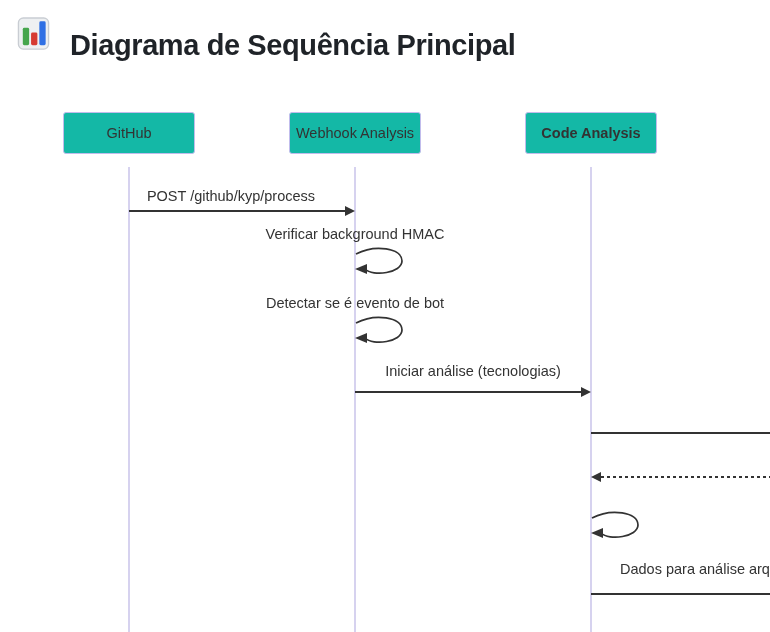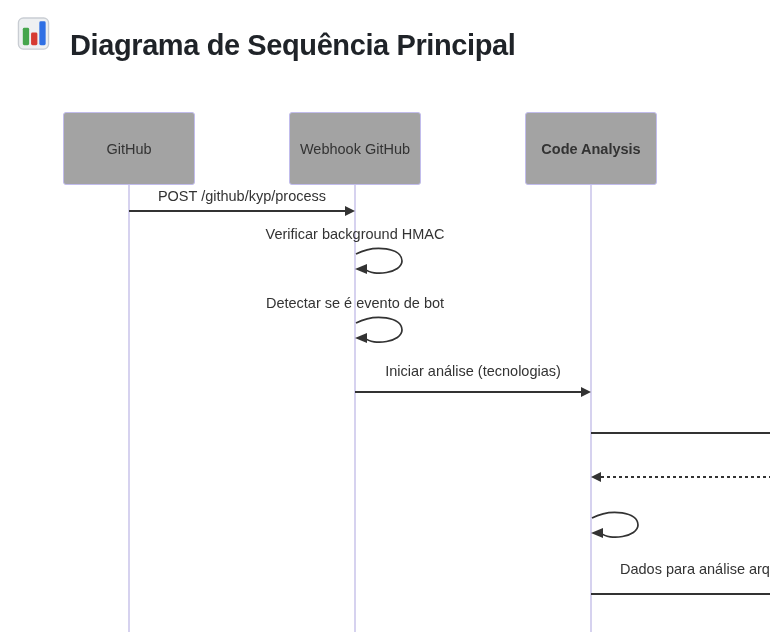--- a/index.html
+++ b/index.html
@@ -15,22 +15,22 @@
     font-size:29px;font-weight:700;color:#1f2328;letter-spacing:-0.4px;
     line-height:40px;white-space:nowrap;
   }
   
   .diagram{position:absolute;left:0;top:0;width:770px;height:632px;}
   .lifeline{
     position:absolute;top:167px;height:465px;width:2px;
     background:#d6d2ef;
   }
   .actor{
-    position:absolute;top:112px;width:132px;height:73px;box-sizing:border-box;
-    background:#a3a3a3;border:1px solid #c1bcec;border-radius:3px;
+    position:absolute;top:112px;width:132px;height:42px;box-sizing:border-box;
+    background:#14b8a6;border:1px solid #c1bcec;border-radius:3px;
     display:flex;align-items:center;justify-content:center;
     font-size:14.5px;color:#333;white-space:nowrap;
   }
   .msg-label{
     position:absolute;font-size:14.5px;line-height:17px;color:#333;
     text-align:center;white-space:nowrap;
   }
   .msg-label.left-align{text-align:left;}
   .msg-line{
     position:absolute;height:0;border-top:2px solid #333;
@@ -69,27 +69,27 @@
   <div class="diagram">
 
     <div class="lifeline" style="left:128px;"></div>
     <div class="lifeline" style="left:354px;"></div>
     <div class="lifeline" style="left:590px;"></div>
 
     <div class="actor" style="left:63px;">
       <span>GitHub</span>
     </div>
     <div class="actor" style="left:289px;">
-      <span>Webhook GitHub</span>
+      <span>Webhook Analysis</span>
     </div>
     <div class="actor" style="left:525px;font-weight:bold;">
       <span>Code Analysis</span>
     </div>
 
-    <div class="msg-label" style="left:129px;width:226px;top:188px;">POST /github/kyp/process</div>
+    <div class="msg-label" style="left:118px;width:226px;top:188px;">POST /github/kyp/process</div>
     <div class="msg-line" style="left:129px;width:217px;top:210px;"></div>
     <div class="arrow-right" style="left:345px;top:206px;"></div>
 
     <div class="msg-label" style="left:205px;width:300px;top:226px;">Verificar background HMAC</div>
     <svg class="self-loop" style="left:355px;top:247px;" width="48" height="30" viewBox="0 0 48 30">
       <path d="M1,7 C20,-3 47,1 47,14 C47,26 18,30 10,22" fill="none" stroke="#333" stroke-width="1.7"></path>
       <polygon points="12,17 12,27 0,22" fill="#333"></polygon>
     </svg>
 
     <div class="msg-label" style="left:205px;width:300px;top:295px;">Detectar se é evento de bot</div>

